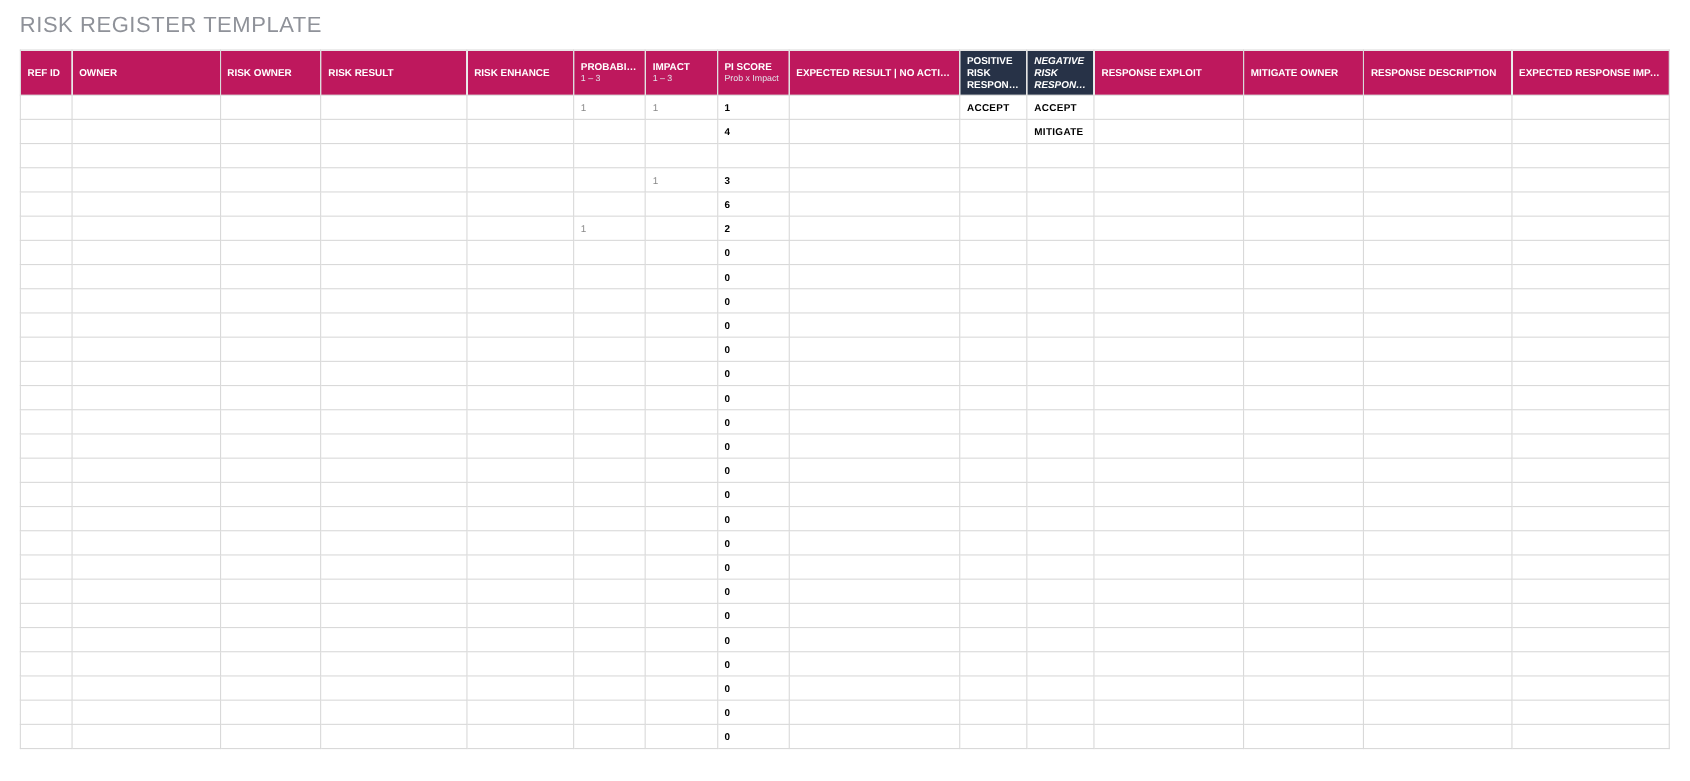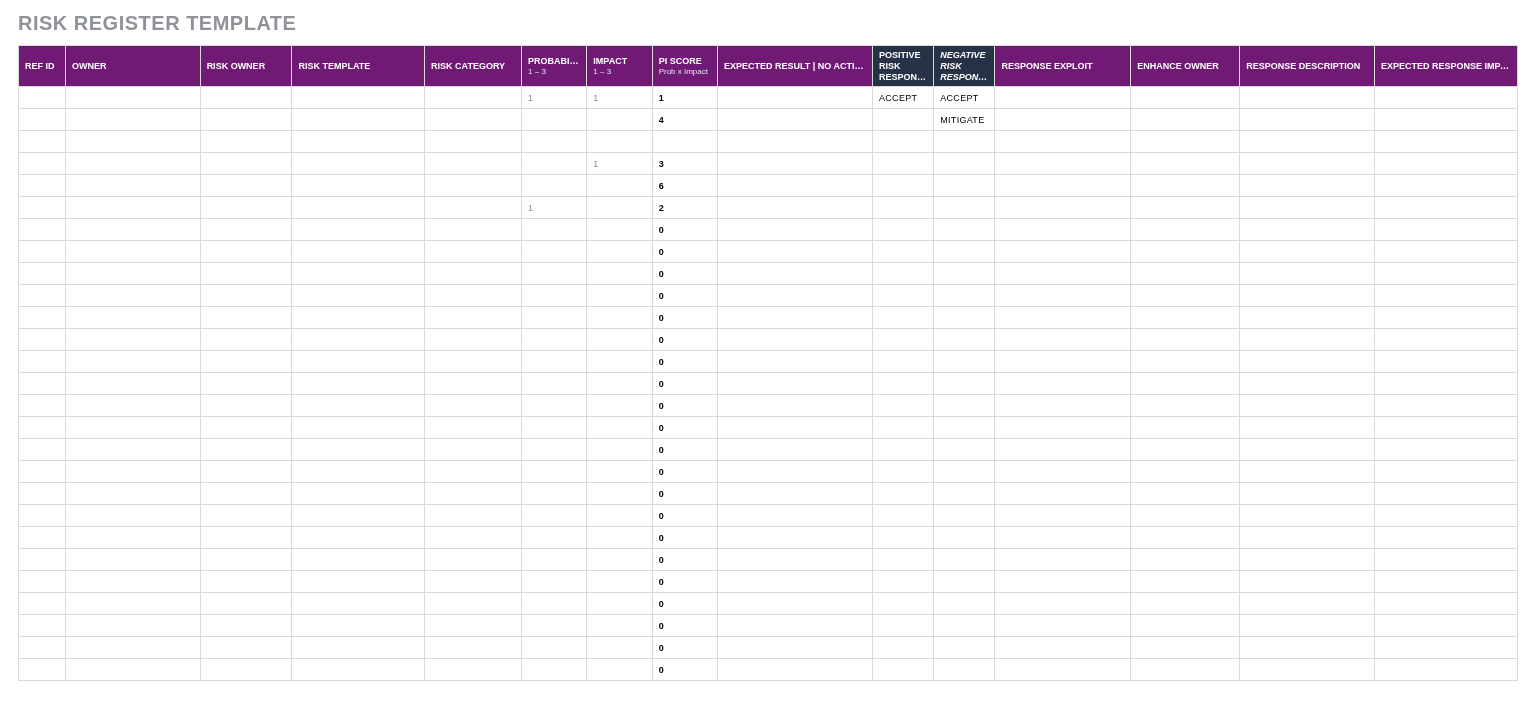--- a/index.html
+++ b/index.html
@@ -7,39 +7,39 @@
     margin: 0;
     padding: 12px 18px;
     font-family: Arial, Helvetica, sans-serif;
     background: #fff;
     color: #222;
     width: 1536px;
   }
   h1.title {
     margin: 0 0 10px 0;
     font-size: 20px;
-    font-weight: 700;
+    font-weight: 400;
     letter-spacing: 0.5px;
     color: #8f9299;
   }
   table.risk {
     border-collapse: collapse;
     width: 100%;
     table-layout: fixed;
   }
   table.risk th, table.risk td {
     border: 1px solid #d9d9d9;
     font-size: 9px;
     padding: 4px 6px;
     overflow: hidden;
     white-space: nowrap;
     text-overflow: ellipsis;
   }
   table.risk th {
-    background: #701a75;
+    background: #be185d;
     color: #fff;
     font-weight: 700;
     text-align: left;
     height: 40px;
     vertical-align: middle;
     font-size: 9px;
     line-height: 1.2;
   }
   table.risk th .sub {
     display: block;
@@ -79,21 +79,21 @@
   td.scale-3 { background: #7f7f7f; color: #fff; text-align: center; }
 
   
   td.pi      { text-align: center; font-weight: 700; }
   td.pi-low  { background: #ffffff; color: #000; }
   td.pi-mid  { background: #e5e5e5; color: #000; }
   td.pi-high { background: #000000; color: #fff; }
   td.pi-zero { background: #d8dde6; color: #000; }
 
   
-  td.tag { text-align: center; font-weight: 400; font-size: 8.5px; letter-spacing: 0.3px; }
+  td.tag { text-align: center; font-weight: 700; font-size: 8.5px; letter-spacing: 0.3px; }
   td.tag-accept-pos   { background: #ffffff; color: #000; }
   td.tag-accept-neg   { background: #ffffff; color: #000; }
   td.tag-enhance      { background: #7e9bbd; color: #fff; }
   td.tag-mitigate     { background: #bfbfbf; color: #000; }
   td.tag-share        { background: #5f7591; color: #fff; }
   td.tag-transfer     { background: #8c8c8c; color: #fff; }
   td.tag-exploit      { background: #4a5a75; color: #fff; }
   td.tag-avoid        { background: #000000; color: #fff; }
   td.tag-blank-pos    { background: #d8dde6; }
   td.tag-blank-neg    { background: #d0d0d0; }
@@ -119,30 +119,30 @@
       <col class="c-resptrig">
     <col class="c-respowner">
       <col class="c-respdesc">
       <col class="c-respimpact">
   </colgroup>
   <thead>
     <tr>
       <th>REF ID</th>
       <th>OWNER</th>
       <th>RISK OWNER</th>
-      <th>RISK TEMPLATE</th>
-      <th>RISK CATEGORY</th>
+      <th>RISK RESULT</th>
+      <th>RISK ENHANCE</th>
       <th><span>PROBABILITY</span><span class="sub">1 – 3</span></th>
       <th><span>IMPACT</span><span class="sub">1 – 3</span></th>
       <th><span>PI SCORE</span><span class="sub">Prob x Impact</span></th>
       <th>EXPECTED RESULT | NO ACTION</th>
       <th class="dark" style="white-space:normal;">POSITIVE RISK RESPONSE</th>
       <th class="dark" style="white-space:normal;font-style:italic;">NEGATIVE RISK RESPONSE</th>
       <th>RESPONSE EXPLOIT</th>
-      <th>ENHANCE OWNER</th>
+      <th>MITIGATE OWNER</th>
       <th>RESPONSE DESCRIPTION</th>
       <th>EXPECTED RESPONSE IMPACT</th>
     </tr>
   </thead>
   <tbody id="tbody">
       <tr>
         <td></td>
         <td></td>
         <td class="shade-grey"></td>
         <td></td>

